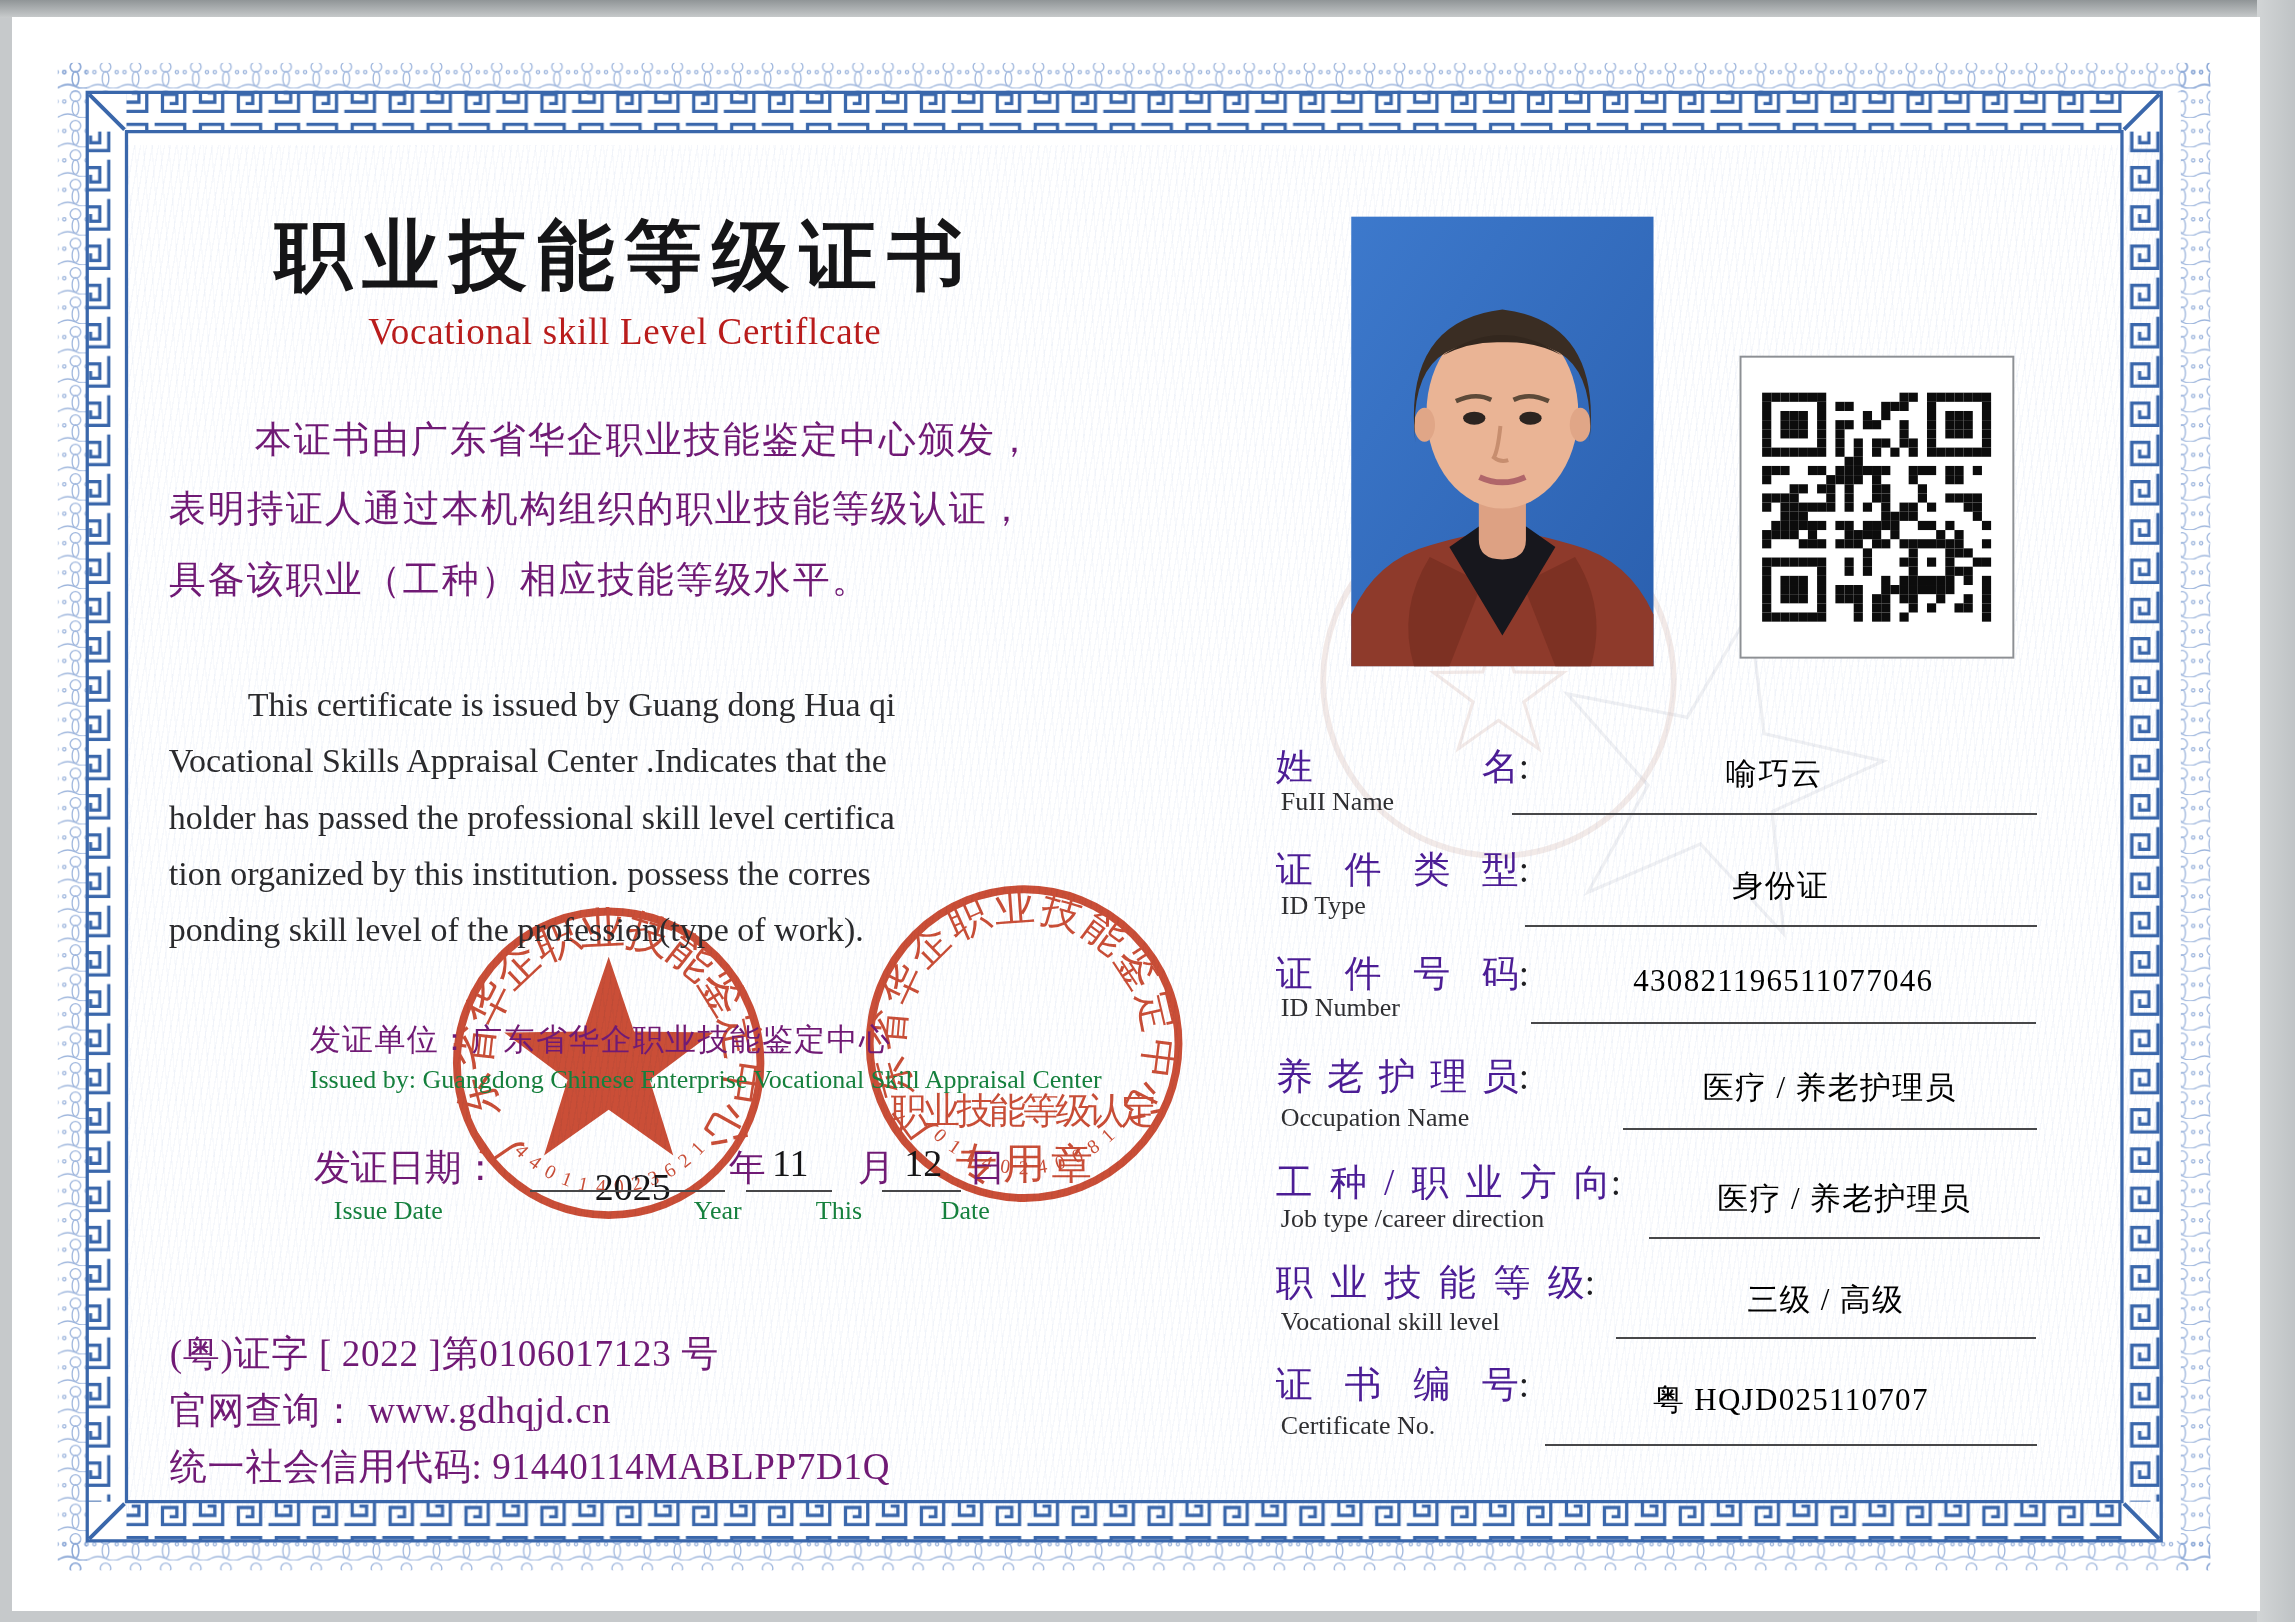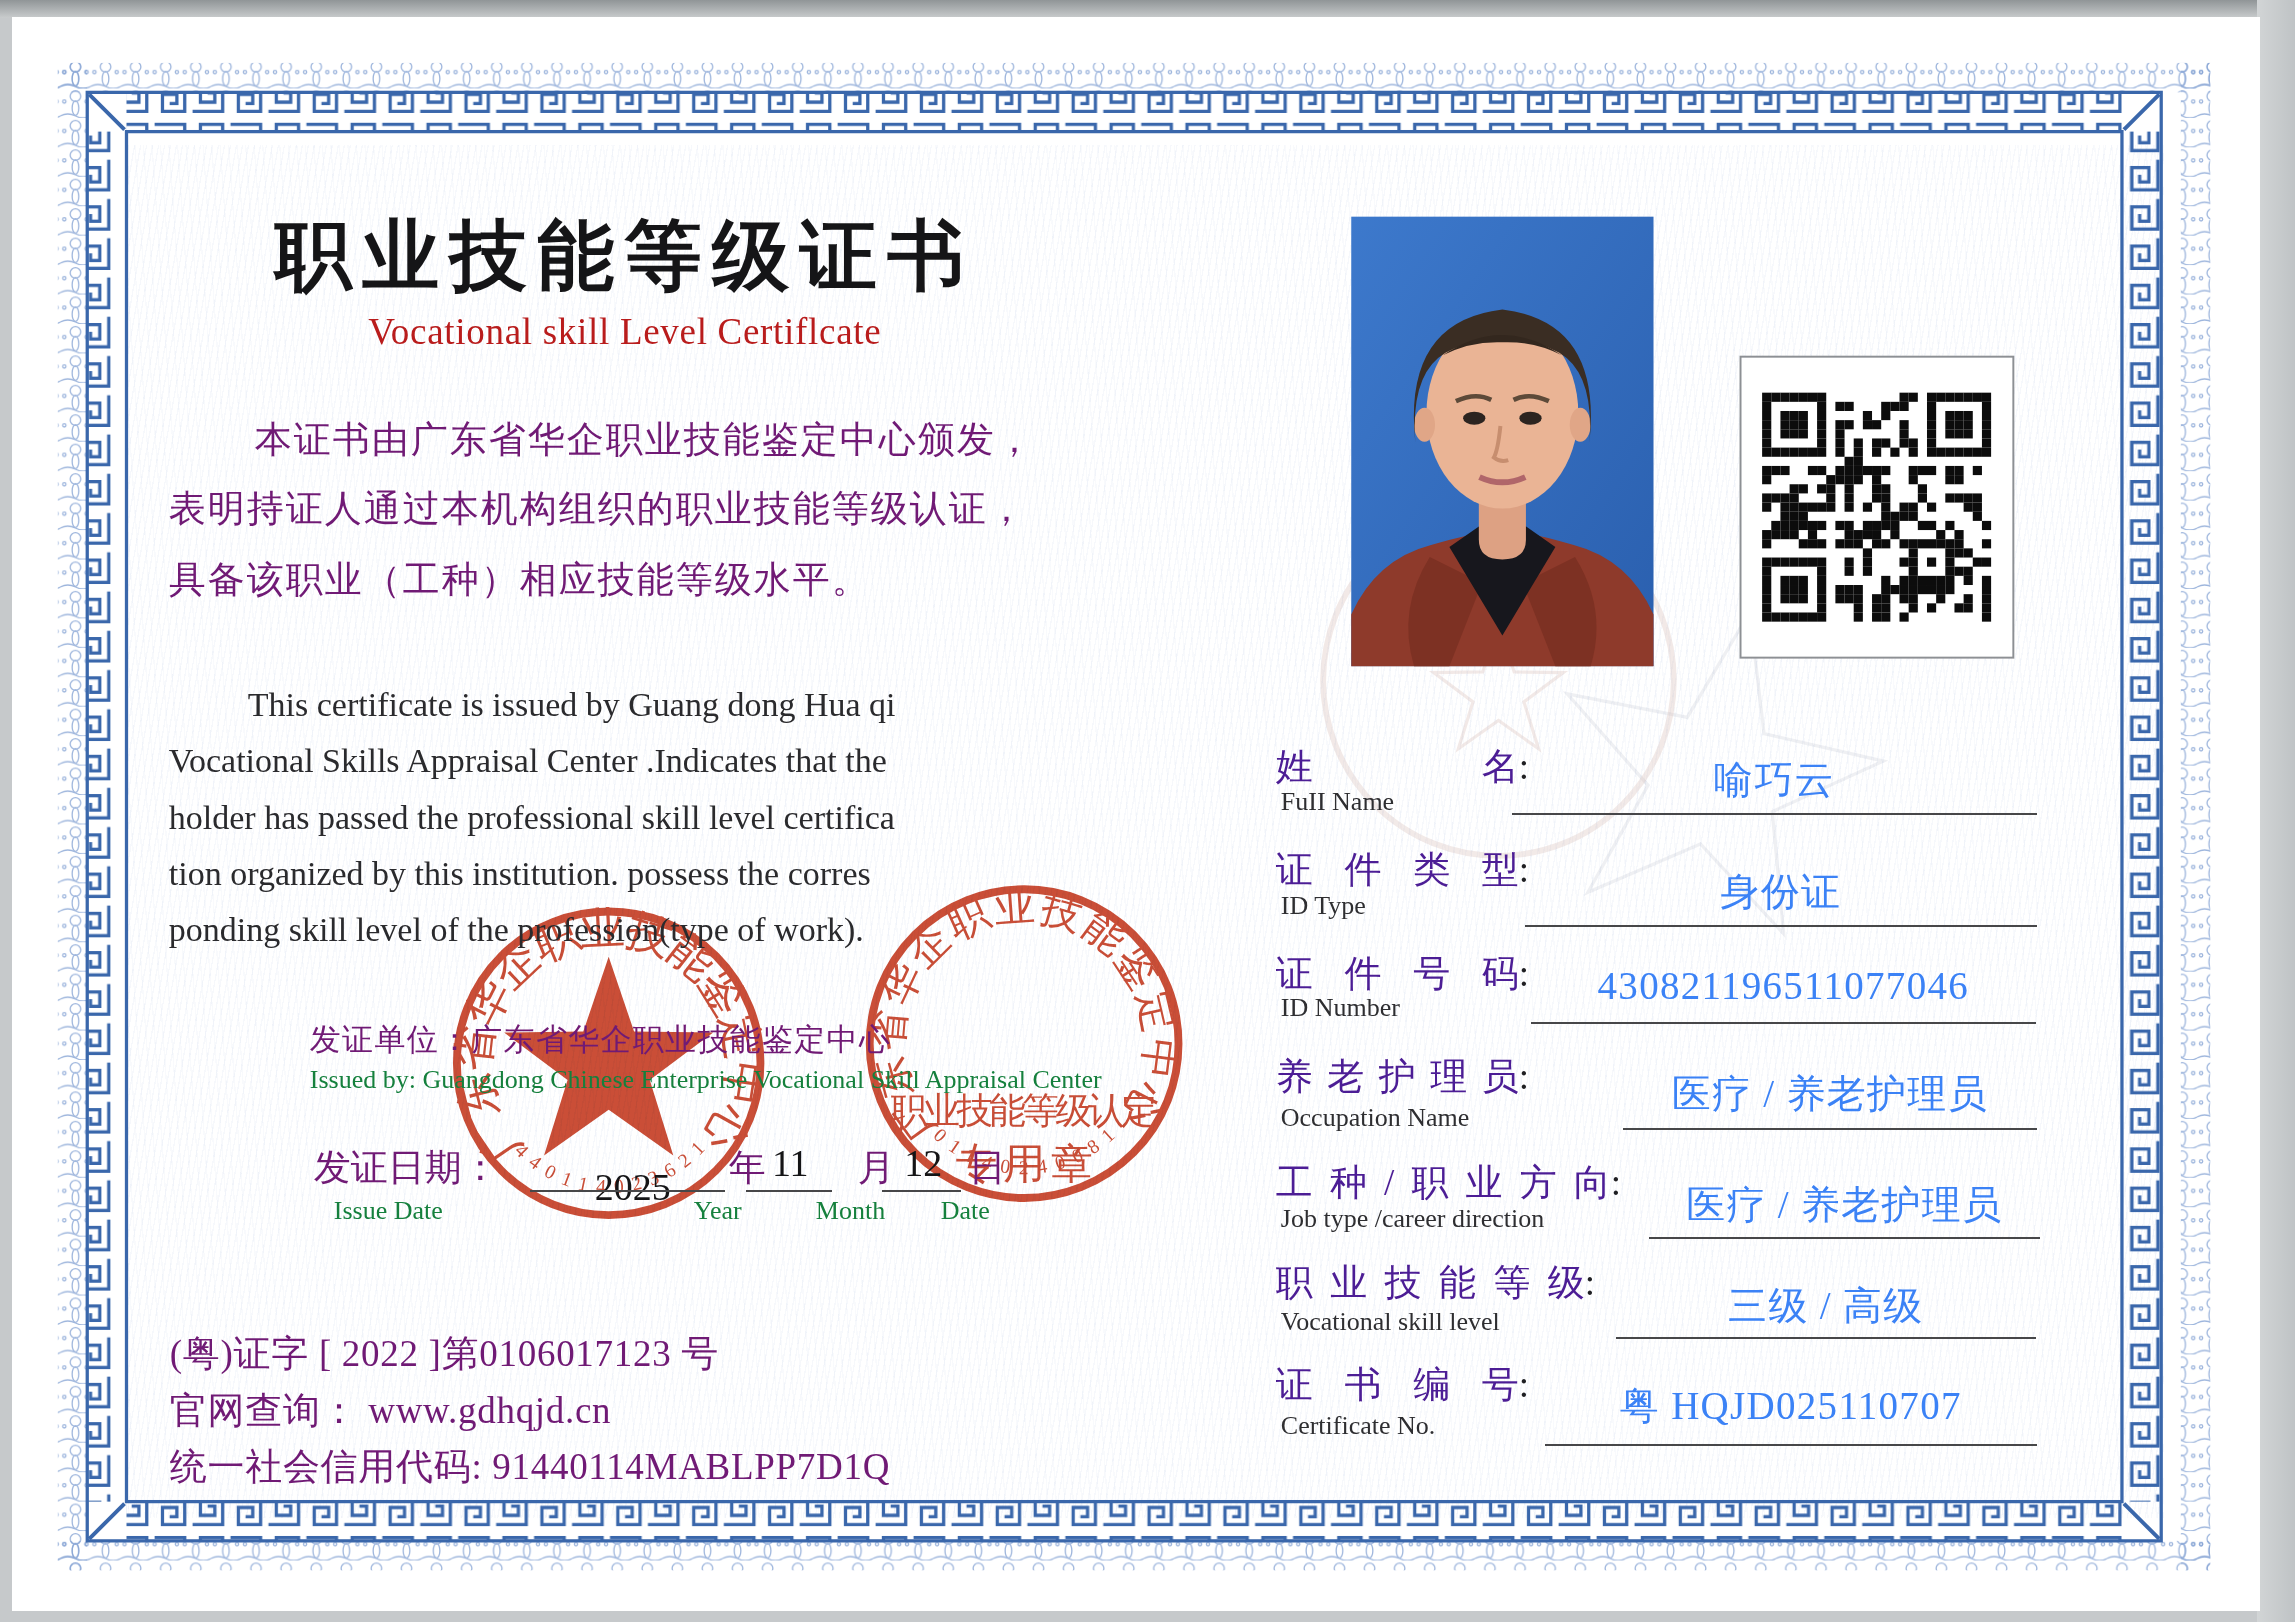--- a/index.html
+++ b/index.html
@@ -21,21 +21,21 @@
   .subtitle{font-size:37px;letter-spacing:0.7px;color:#b91c1c;}
   .para-cn{font-size:37px;letter-spacing:2px;}
   .para-en{font-size:34px;margin-top:29px;}
   .issuer-cn{font-size:31px;letter-spacing:1.3px;}
   .small-en{font-size:26px;color:#15803d;}
   .date-cn{font-size:37px;}
   .reg-line{font-size:37px;letter-spacing:0.7px;}
   .field-label-cn{font-size:37px;display:inline-block;text-align:justify;text-align-last:justify;color:#4c1d95;}
   .field-label-colon{font-size:37px;color:#1f1f22;}
   .field-label-en{font-size:26px;color:#2e2e31;}
-  .field-value{font-size:39px;color:#3b82f6;text-align:center;letter-spacing:1.3px;}
+  .field-value{font-size:31px;color:#000000;text-align:center;letter-spacing:1.3px;}
   .underline{position:absolute;height:2px;background:#474749;}
   .date-num{font-size:38px;color:#141416;}
   svg text{font-family:"Liberation Serif","DejaVu Serif",serif;}
 </style>
 </head>
 <body>
 
 <div class="stage">
   <div class="scan-top"></div>
   <div class="scan-right"></div>
@@ -488,21 +488,21 @@
     <div class="abs cn date-cn" style="left:717px;top:1126px;">年</div>
     <div class="abs date-num" style="left:736px;top:1124px;width:85px;text-align:center;">11</div>
     <div class="abs cn date-cn" style="left:846px;top:1126px;">月</div>
     <div class="abs date-num" style="left:872px;top:1124px;width:79px;text-align:center;">12</div>
     <div class="abs cn date-cn" style="left:957px;top:1126px;">日</div>
     <div class="underline" style="left:518px;top:1173px;width:195px;"></div>
     <div class="underline" style="left:734px;top:1173px;width:86px;"></div>
     <div class="underline" style="left:870px;top:1173px;width:79px;"></div>
     <div class="abs small-en" style="left:322px;top:1179px;">Issue  Date</div>
     <div class="abs small-en" style="left:682px;top:1179px;">Year</div>
-    <div class="abs small-en" style="left:804px;top:1179px;">Month</div>
+    <div class="abs small-en" style="left:804px;top:1179px;">This</div>
     <div class="abs small-en" style="left:929px;top:1179px;">Date</div>
 
     <div class="abs cn reg-line" style="left:158px;top:1312px;">(粤)证字 [ 2022 ]第0106017123 号</div>
     <div class="abs cn reg-line" style="left:158px;top:1369px;">官网查询： www.gdhqjd.cn</div>
     <div class="abs cn reg-line" style="left:158px;top:1425px;">统一社会信用代码: 91440114MABLPP7D1Q</div>
 
     <div id="fields" class="abs" style="left:0;top:0;width:2248px;height:1594px;">
         <div class="abs" style="left: 1264px; top: 725px; white-space: nowrap;"><span class="field-label-cn" style="width: 243px;">姓名</span><span class="field-label-colon">:</span></div>
         <div class="abs field-label-en" style="left: 1269px; top: 770px; white-space: nowrap;">FuII Name</div>
         <div class="abs field-value" style="left: 1500px; top: 736px; width: 525px;">喻巧云</div>

